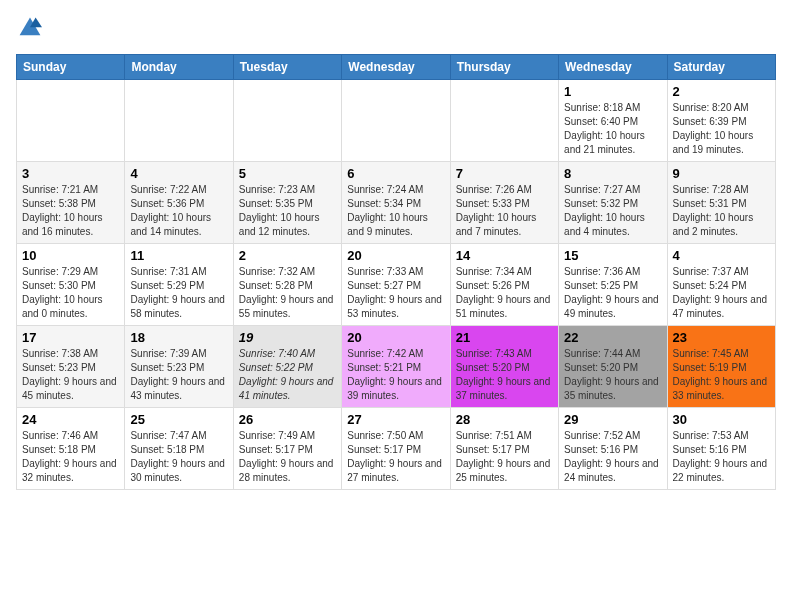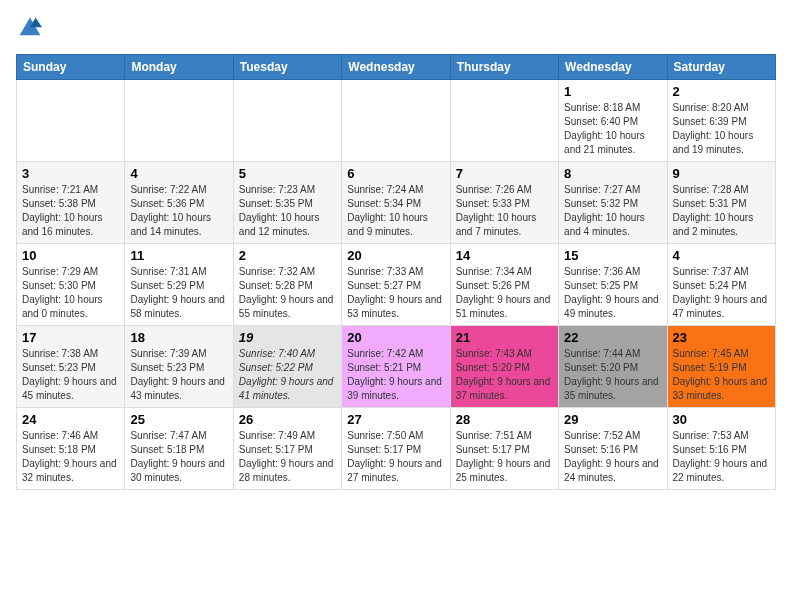--- a/index.html
+++ b/index.html
@@ -209,21 +209,21 @@
           <div class="day-info">Sunrise: 7:39 AM<br>Sunset: 5:23 PM<br>Daylight: 9 hours and 43 minutes.</div>
         </td>
         <td style="background-color: #e5e5e5; font-style: italic;">
           <span class="day-num">19</span>
           <div class="day-info">Sunrise: 7:40 AM<br>Sunset: 5:22 PM<br>Daylight: 9 hours and 41 minutes.</div>
         </td>
         <td style="background-color: #f0abfc;">
           <span class="day-num">20</span>
           <div class="day-info">Sunrise: 7:42 AM<br>Sunset: 5:21 PM<br>Daylight: 9 hours and 39 minutes.</div>
         </td>
-        <td style="background-color: #ec4899;">
+        <td style="background-color: #d946ef;">
           <span class="day-num">21</span>
           <div class="day-info">Sunrise: 7:43 AM<br>Sunset: 5:20 PM<br>Daylight: 9 hours and 37 minutes.</div>
         </td>
         <td style="background-color: #a3a3a3;">
           <span class="day-num">22</span>
           <div class="day-info">Sunrise: 7:44 AM<br>Sunset: 5:20 PM<br>Daylight: 9 hours and 35 minutes.</div>
         </td>
         <td style="background-color: #f97316;">
           <span class="day-num">23</span>
           <div class="day-info">Sunrise: 7:45 AM<br>Sunset: 5:19 PM<br>Daylight: 9 hours and 33 minutes.</div>

